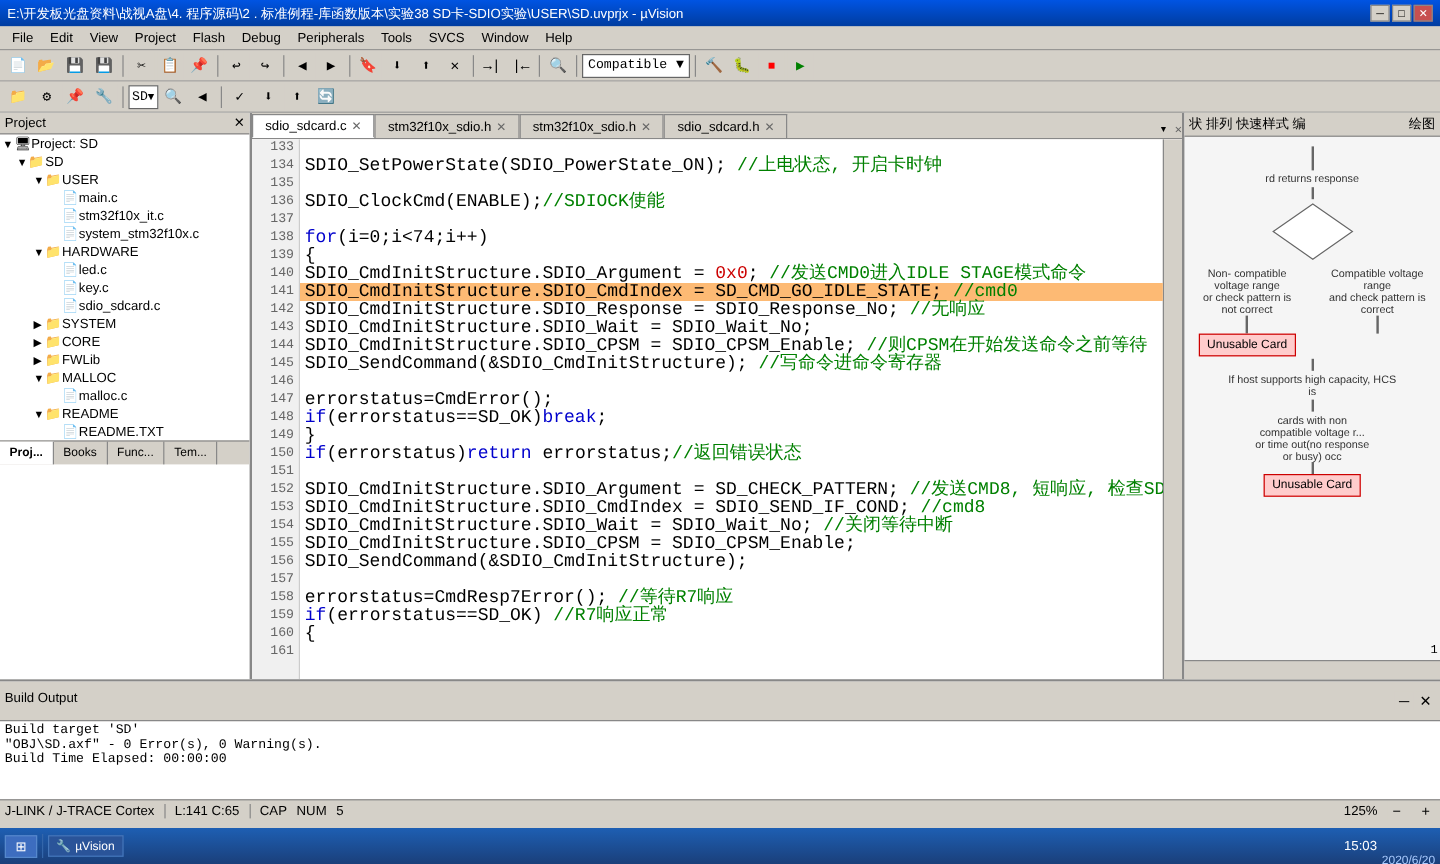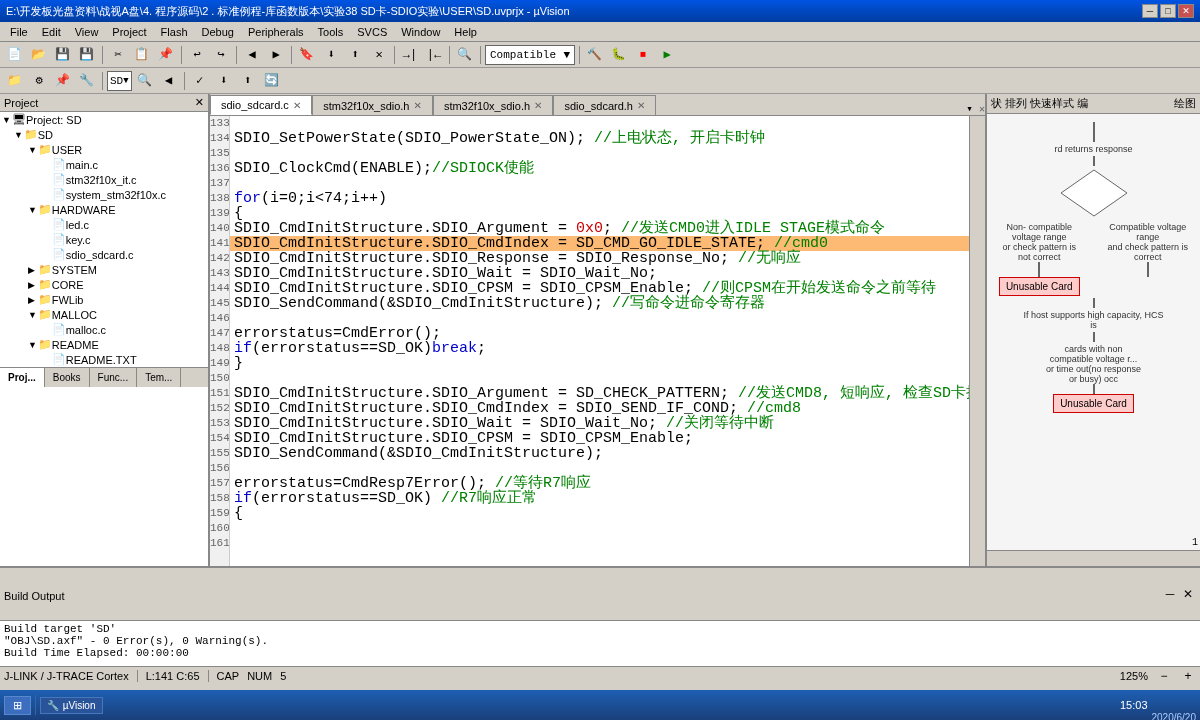--- a/index.html
+++ b/index.html
@@ -137,21 +137,21 @@
     .tab-arrow { margin-left: auto; padding: 0 4px; cursor: pointer; }
 
     
     .code-area {
       flex: 1;
       display: flex;
       overflow: hidden;
       background: white;
     }
     .line-numbers {
-      width: 20px;
+      width: 40px;
       background: #f0f0f0;
       border-right: 1px solid #ccc;
       padding: 0;
       text-align: right;
       font-size: 11px;
       font-family: 'Courier New', monospace;
       color: #666;
       overflow: hidden;
       user-select: none;
     }
@@ -234,25 +234,25 @@
     
     .output-panel {
       height: 100px;
       background: white;
       border-top: 2px solid #888;
       display: flex;
       flex-direction: column;
     }
     .output-header {
       background: #d4d0c8;
-      padding: 18px 4px;
+      padding: 8px 4px;
       border-bottom: 1px solid #888;
       font-size: 11px;
       font-family: 'Segoe UI', Arial, sans-serif;
-      display: flex; justify-content: space-between; align-items: flex-end;
+      display: flex; justify-content: space-between; align-items: flex-start;
     }
     .output-content {
       flex: 1;
       padding: 2px 4px;
       font-size: 11px;
       font-family: 'Courier New', monospace;
       overflow-y: auto;
     }
 
     
@@ -526,20 +526,21 @@
           <div class="code-line">        SDIO_CmdInitStructure.SDIO_Argument = <span style="color:#cc0000">0x0</span>;    <span style="color:#008000">//发送CMD0进入IDLE STAGE模式命令</span></div>
           <div class="code-line highlighted">        SDIO_CmdInitStructure.SDIO_CmdIndex = SD_CMD_GO_IDLE_STATE; <span style="color:#008000">//cmd0</span></div>
           <div class="code-line">        SDIO_CmdInitStructure.SDIO_Response = SDIO_Response_No;    <span style="color:#008000">//无响应</span></div>
           <div class="code-line">        SDIO_CmdInitStructure.SDIO_Wait = SDIO_Wait_No;</div>
           <div class="code-line">        SDIO_CmdInitStructure.SDIO_CPSM = SDIO_CPSM_Enable; <span style="color:#008000">//则CPSM在开始发送命令之前等待</span></div>
           <div class="code-line">        SDIO_SendCommand(&amp;SDIO_CmdInitStructure);         <span style="color:#008000">//写命令进命令寄存器</span></div>
           <div class="code-line">&nbsp;</div>
           <div class="code-line">        errorstatus=CmdError();</div>
           <div class="code-line">        <span style="color:#0000cc">if</span>(errorstatus==SD_OK)<span style="color:#0000cc">break</span>;</div>
           <div class="code-line">    }</div>
+          <div class="code-line">    <span style="color:#0000cc">if</span>(errorstatus)<span style="color:#0000cc">return</span> errorstatus;<span style="color:#008000">//返回错误状态</span></div>
           <div class="code-line">&nbsp;</div>
           <div class="code-line">    SDIO_CmdInitStructure.SDIO_Argument = SD_CHECK_PATTERN;  <span style="color:#008000">//发送CMD8, 短响应, 检查SD卡接口</span></div>
           <div class="code-line">    SDIO_CmdInitStructure.SDIO_CmdIndex = SDIO_SEND_IF_COND;  <span style="color:#008000">//cmd8</span></div>
           <div class="code-line">    SDIO_CmdInitStructure.SDIO_Wait = SDIO_Wait_No;           <span style="color:#008000">//关闭等待中断</span></div>
           <div class="code-line">    SDIO_CmdInitStructure.SDIO_CPSM = SDIO_CPSM_Enable;</div>
           <div class="code-line">    SDIO_SendCommand(&amp;SDIO_CmdInitStructure);</div>
           <div class="code-line">&nbsp;</div>
           <div class="code-line">    errorstatus=CmdResp7Error();                              <span style="color:#008000">//等待R7响应</span></div>
           <div class="code-line">    <span style="color:#0000cc">if</span>(errorstatus==SD_OK)                                   <span style="color:#008000">//R7响应正常</span></div>
           <div class="code-line">    {</div>

